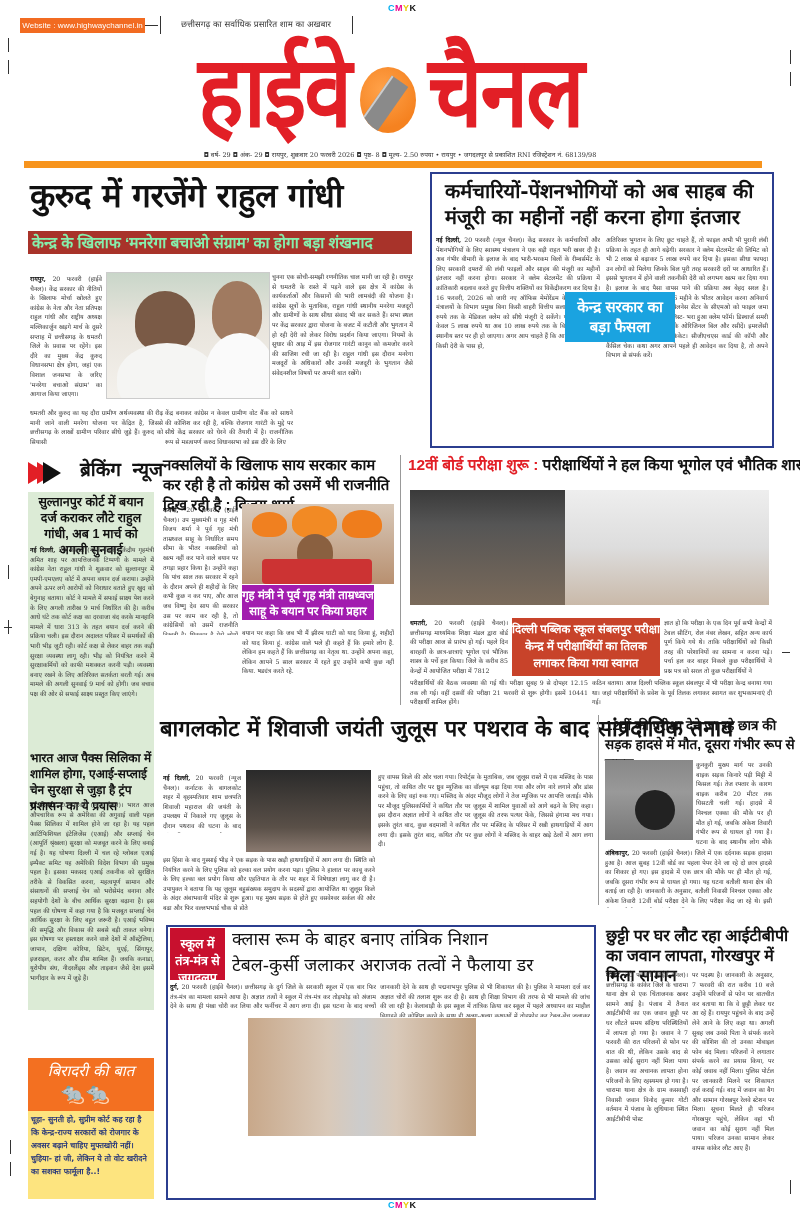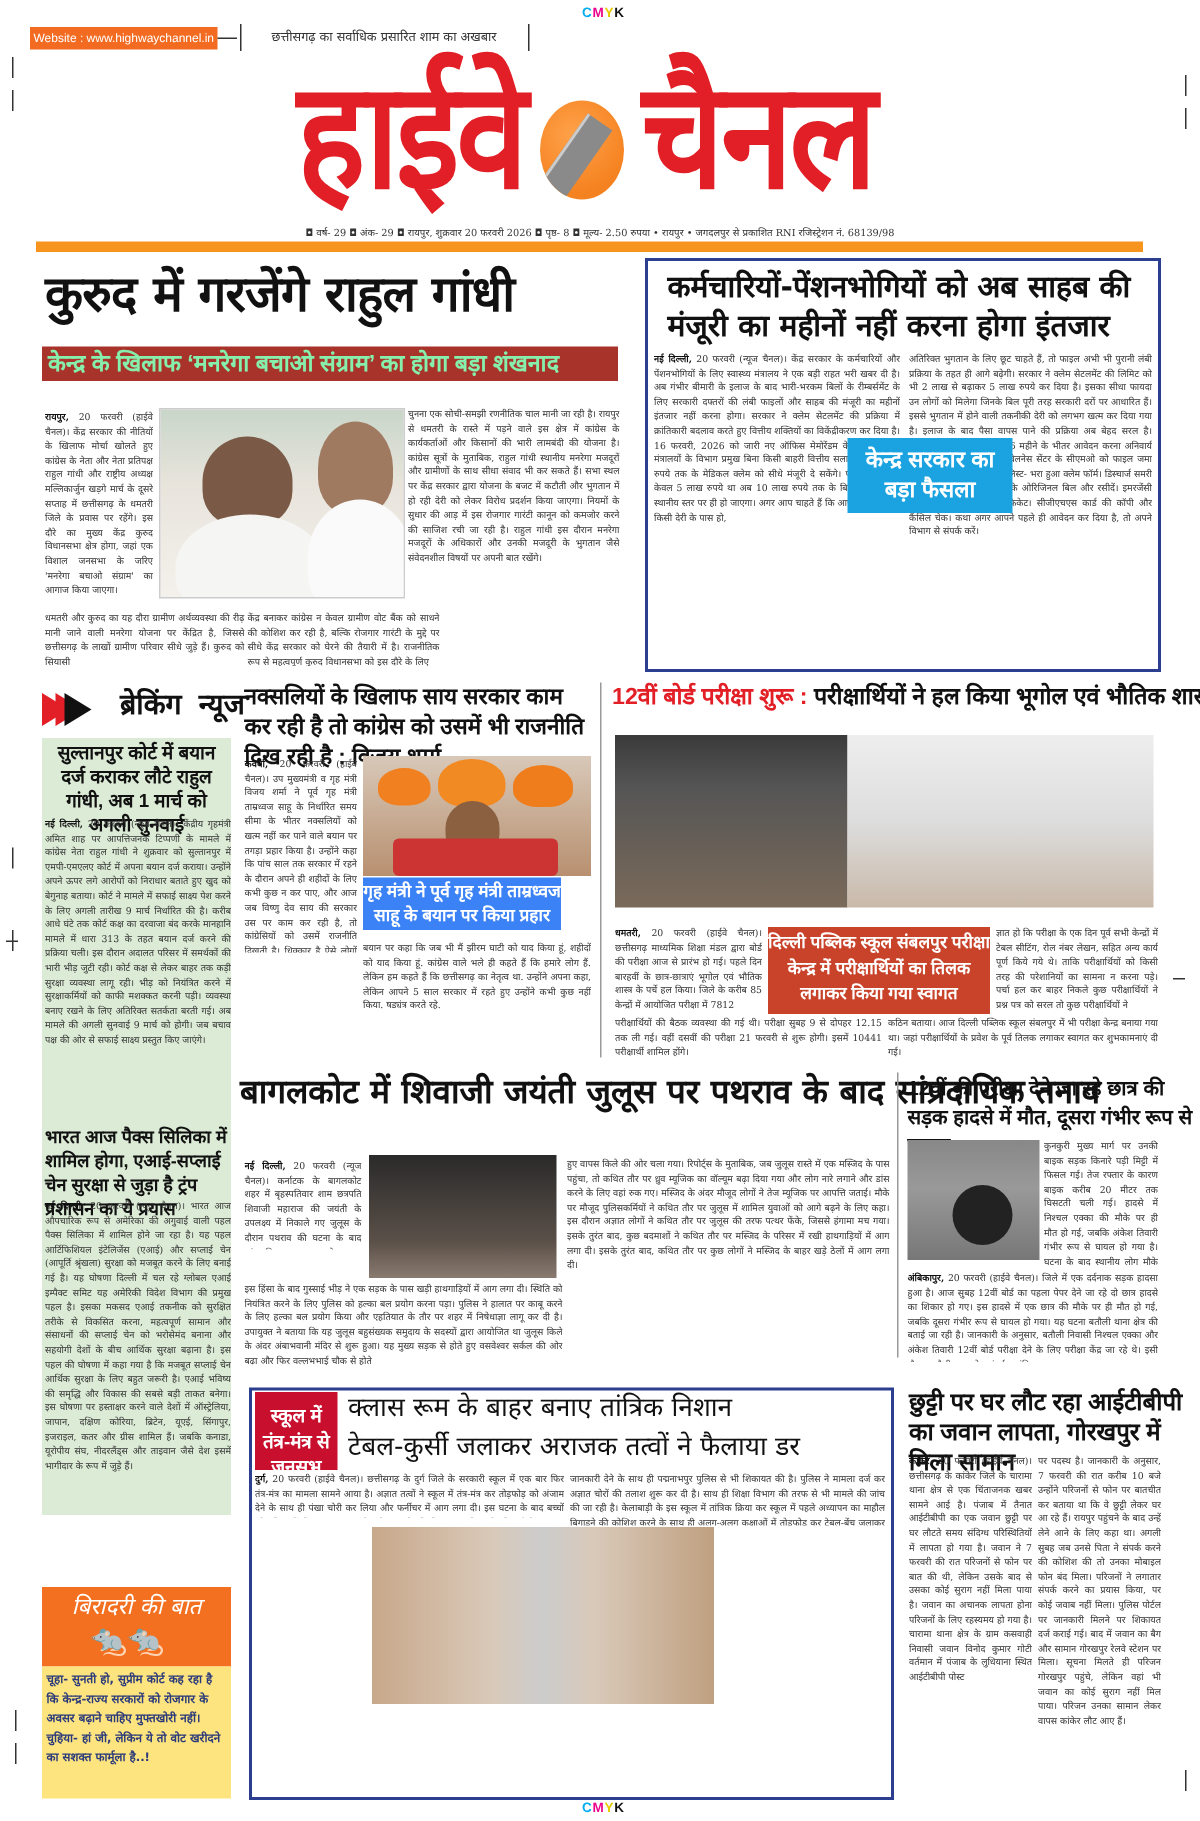--- a/index.html
+++ b/index.html
@@ -50,21 +50,21 @@
   .green-head { position: absolute; font-family: "Liberation Sans", sans-serif; font-weight: bold; color: #111; text-align: center; font-size: 12.5px; line-height: 16px; }
   #bn1-head { left: 30px; top: 494px; width: 122px; }
   #bn1-body { left: 30px; top: 545px; width: 124px; height: 205px; }
   #bn2-head { left: 30px; top: 750px; width: 122px; text-align: left; font-size: 12px; line-height: 16px; }
   #bn2-body { left: 30px; top: 800px; width: 124px; height: 210px; }
 
   
   #naxal-headline { left: 163px; top: 455px; width: 230px; font-family: "Liberation Sans", sans-serif; font-weight: bold; font-size: 15px; line-height: 20px; color: #111; }
   #naxal-col1 { left: 163px; top: 505px; width: 75px; height: 130px; }
   #naxal-photo { left: 242px; top: 504px; width: 152px; height: 80px; background: linear-gradient(180deg,#d8c8b8,#b89070); overflow: hidden; }
-  #naxal-caption { left: 242px; top: 585px; width: 132px; height: 35px; background: #3b82f6; color: #fff; font-family: "Liberation Sans", sans-serif; font-weight: bold; font-size: 11.5px; line-height: 16px; text-align: center; padding-top: 2px; }
+  #naxal-caption { left: 242px; top: 585px; width: 132px; height: 35px; background: #a21caf; color: #fff; font-family: "Liberation Sans", sans-serif; font-weight: bold; font-size: 11.5px; line-height: 16px; text-align: center; padding-top: 2px; }
   #naxal-col2 { left: 242px; top: 628px; width: 152px; height: 75px; }
   #vrule1 { left: 400px; top: 455px; width: 1px; height: 250px; background: #999; }
 
   
   #exam-headline { left: 408px; top: 454px; width: 392px; font-family: "Liberation Sans", sans-serif; font-weight: bold; font-size: 15.5px; line-height: 22px; color: #111; white-space: nowrap; }
   #exam-headline .red { color: #e21f26; }
   #exam-photo1 { left: 410px; top: 490px; width: 155px; height: 115px; background: linear-gradient(180deg,#3a3a3a 0%,#555 30%,#7a6a5a 100%); }
   #exam-photo2 { left: 565px; top: 490px; width: 204px; height: 115px; background: linear-gradient(180deg,#eee 0%,#ddd 50%,#c9b9a9 100%); }
   #exam-callout { left: 512px; top: 618px; width: 148px; height: 58px; background: #c8432a; color: #fff; font-family: "Liberation Sans", sans-serif; font-size: 11.5px; line-height: 17px; text-align: center; padding-top: 3px; font-weight: bold; }
   #exam-col1 { left: 410px; top: 618px; width: 98px; height: 60px; }
@@ -201,21 +201,21 @@
 <div class="abs" id="vrule2"></div>
 
 <h2 class="abs" id="acc-headline">12वीं की परीक्षा देने जा रहे छात्र की सड़क हादसे में मौत, दूसरा गंभीर रूप से घायल</h2>
 <div class="abs" id="acc-photo">
   <div class="person" style="left:30px;top:30px;width:40px;height:40px;background:#222;border-radius:50%;"></div>
 </div>
 <div class="abs body-text" id="acc-col2">कुनकुरी मुख्य मार्ग पर उनकी बाइक सड़क किनारे पड़ी मिट्टी में फिसल गई। तेज रफ्तार के कारण बाइक करीब 20 मीटर तक घिसटती चली गई। हादसे में निश्चल एक्का की मौके पर ही मौत हो गई, जबकि अंकेश तिवारी गंभीर रूप से घायल हो गया है। घटना के बाद स्थानीय लोग मौके पर पहुंचे और घायल छात्र को तुरंत नजदीकी स्वास्थ्य केंद्र पहुंचाया। प्राथमिक उपचार के बाद उसकी गंभीर स्थिति को देखते हुए बेहतर इलाज के लिए अंबिकापुर रेफर किया गया। वहीं घटना की सूचना मिलते ही बतौली थाना पुलिस मौके पर पहुंची और मर्ग कायम कर मृतक के शव को पोस्टमार्टम के लिए भेज दिया है।</div>
 <div class="abs body-text" id="acc-col1b"><span class="dateline">अंबिकापुर,</span> <span>20 फरवरी (हाईवे चैनल)। जिले में एक दर्दनाक सड़क हादसा हुआ है। आज सुबह 12वीं बोर्ड का पहला पेपर देने जा रहे दो छात्र हादसे का शिकार हो गए। इस हादसे में एक छात्र की मौके पर ही मौत हो गई, जबकि दूसरा गंभीर रूप से घायल हो गया। यह घटना बतौली थाना क्षेत्र की बताई जा रही है। जानकारी के अनुसार, बतौली निवासी निश्चल एक्का और अंकेश तिवारी 12वीं बोर्ड परीक्षा देने के लिए परीक्षा केंद्र जा रहे थे। इसी दौरान बतौली थाना क्षेत्र अंतर्गत शांतिपारा-</span></div>
 
 <div class="abs" id="tan-box"></div>
-<div class="abs" id="tan-tag">स्कूल में तंत्र-मंत्र से जनसभ</div>
+<div class="abs" id="tan-tag">स्कूल में तंत्र-मंत्र से जगदलप</div>
 <h2 class="abs" id="tan-headline"><span>क्लास रूम के बाहर बनाए तांत्रिक निशान</span><br><span>टेबल-कुर्सी जलाकर अराजक तत्वों ने फैलाया डर</span></h2>
 <div class="abs body-text" id="tan-col1"><span class="dateline">दुर्ग,</span> <span>20 फरवरी (हाईवे चैनल)। छत्तीसगढ़ के दुर्ग जिले के सरकारी स्कूल में एक बार फिर तंत्र-मंत्र का मामला सामने आया है। अज्ञात तत्वों ने स्कूल में तंत्र-मंत्र कर तोड़फोड़ को अंजाम देने के साथ ही पंखा चोरी कर लिया और फर्नीचर में आग लगा दी। इस घटना के बाद बच्चों और शिक्षकों में दहशत का माहौल है। मामले की शिकायत पुलिस से की गई है। मामला पद्मनाभपुर थाना क्षेत्र का है। दुर्ग के केलाबाड़ी सरकारी स्कूल में एक तरफ विद्यार्थियों की वार्षिक परीक्षा की तैयारी चल रही है, वहीं दूसरी तरफ स्कूल के एक कक्षा के दरवाजे में तोड़फोड़, आग लगाने और पंखा चोरी करने के साथ ही दरवाजे में अपशब्द गालियां लिख दी गई हैं। कक्षा के दरवाजे के सामने तांत्रिक क्रिया कर बच्चों और शिक्षकों को भयभीत करने का भी प्रयास किया गया है। मामले में स्कूल प्रबंधन ने पद्मनाभपुर पुलिस से तंत्र-मंत्र करने वाले अराजक तत्वों के खिलाफ शिकायत की है। दुर्ग शहर के भीड़भाड़ इलाके के बीच स्थित केलाबाड़ी स्कूल में पहले से आठवीं तक की कक्षा संचालित है, जहां 130 बच्चे पढ़ते हैं। भीड़ वाले क्षेत्र में स्थित स्कूल में इस तरह की घटना होने के बाद स्कूल की प्रधान पाठिका रामा बेगम ने जिला शिक्षा अधिकारी को मामले की</span></div>
 <div class="abs" id="tan-photo"></div>
 <div class="abs body-text" id="tan-col2">जानकारी देने के साथ ही पद्मनाभपुर पुलिस से भी शिकायत की है। पुलिस ने मामला दर्ज कर अज्ञात चोरों की तलाश शुरू कर दी है। साथ ही शिक्षा विभाग की तरफ से भी मामले की जांच की जा रही है। केलाबाड़ी के इस स्कूल में तांत्रिक क्रिया कर स्कूल में पहले अध्यापन का माहौल बिगाड़ने की कोशिश करने के साथ ही अलग-अलग कक्षाओं में तोड़फोड़ कर टेबल-बेंच जलाकर चोरी की घटना को अंजाम दिया गया है। स्कूल प्रबंधन की शिकायत के बाद पुलिस ने मामले में चोरी और अराजक गतिविधि का मामला दर्ज कर आरोपियों की तलाश कर रही है। बता दें कि इससे पहले भी दुर्ग के सरकारी स्कूल में तंत्र-मंत्र जैसी क्रिया की गई थी, जिसमें एक कोयले की चौकी बनाकर एक नींबू पर सिंदूर लगाकर कई चीजें बनाई गई थीं। स्कूल में भय का वातावरण बनाने का प्रयास किया गया था और अब केलाबाड़ी के इस स्कूल में भी कुछ इसी तरह का प्रयास किया गया है। अब सवाल यह उठता है को यह कौन लोग है, जो इस तरह की क्रियाकलाप कर बेवजह स्कूल का माहौल बिगाड़ने का कार्य किया जा रहा है।</div>
 
 <h2 class="abs" id="itbp-headline">छुट्टी पर घर लौट रहा आईटीबीपी का जवान लापता, गोरखपुर में मिला सामान</h2>
 <div class="abs body-text" id="itbp-col1" style="height:230px;"><span class="dateline">कांकेर,</span> <span>20 फरवरी (हाईवे चैनल)। छत्तीसगढ़ के कांकेर जिले के चारामा थाना क्षेत्र से एक चिंताजनक खबर सामने आई है। पंजाब में तैनात आईटीबीपी का एक जवान छुट्टी पर घर लौटते समय संदिग्ध परिस्थितियों में लापता हो गया है। जवान ने 7 फरवरी की रात परिजनों से फोन पर बात की थी, लेकिन उसके बाद से उसका कोई सुराग नहीं मिला पाया है। जवान का अचानक लापता होना परिजनों के लिए रहस्यमय हो गया है। चारामा थाना क्षेत्र के ग्राम कसवाही निवासी जवान विनोद कुमार गोटी वर्तमान में पंजाब के लुधियाना स्थित आईटीबीपी पोस्ट</span></div>
 <div class="abs body-text" id="itbp-col2">पर पदस्थ है। जानकारी के अनुसार, 7 फरवरी की रात करीब 10 बजे उन्होंने परिजनों से फोन पर बातचीत कर बताया था कि वे छुट्टी लेकर घर आ रहे हैं। रायपुर पहुंचने के बाद उन्हें लेने आने के लिए कहा था। अगली सुबह जब उनसे पिता ने संपर्क करने की कोशिश की तो उनका मोबाइल फोन बंद मिला। परिजनों ने लगातार संपर्क करने का प्रयास किया, पर कोई जवाब नहीं मिला। पुलिस पोर्टल पर जानकारी मिलने पर शिकायत दर्ज कराई गई। बाद में जवान का बैग और सामान गोरखपुर रेलवे स्टेशन पर मिला। सूचना मिलते ही परिजन गोरखपुर पहुंचे, लेकिन वहां भी जवान का कोई सुराग नहीं मिल पाया। परिजन उनका सामान लेकर वापस कांकेर लौट आए हैं।</div>
 
 <div class="abs" id="bir-box"></div>

